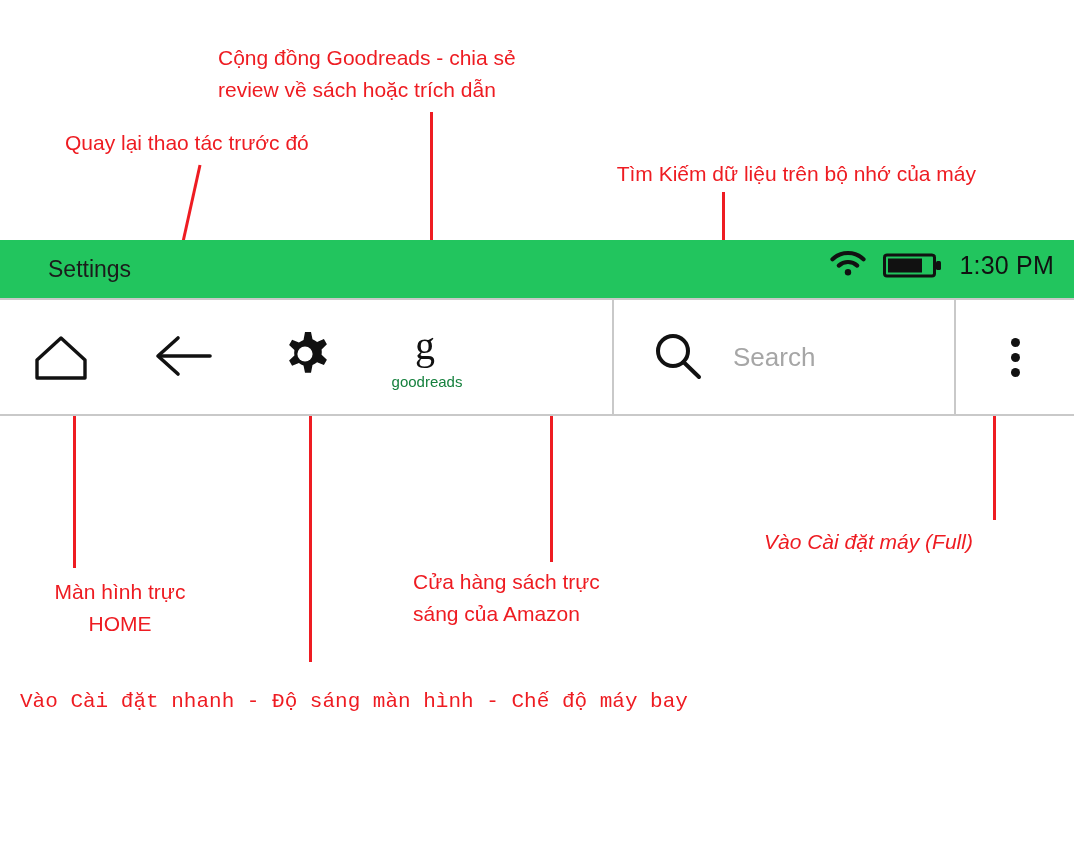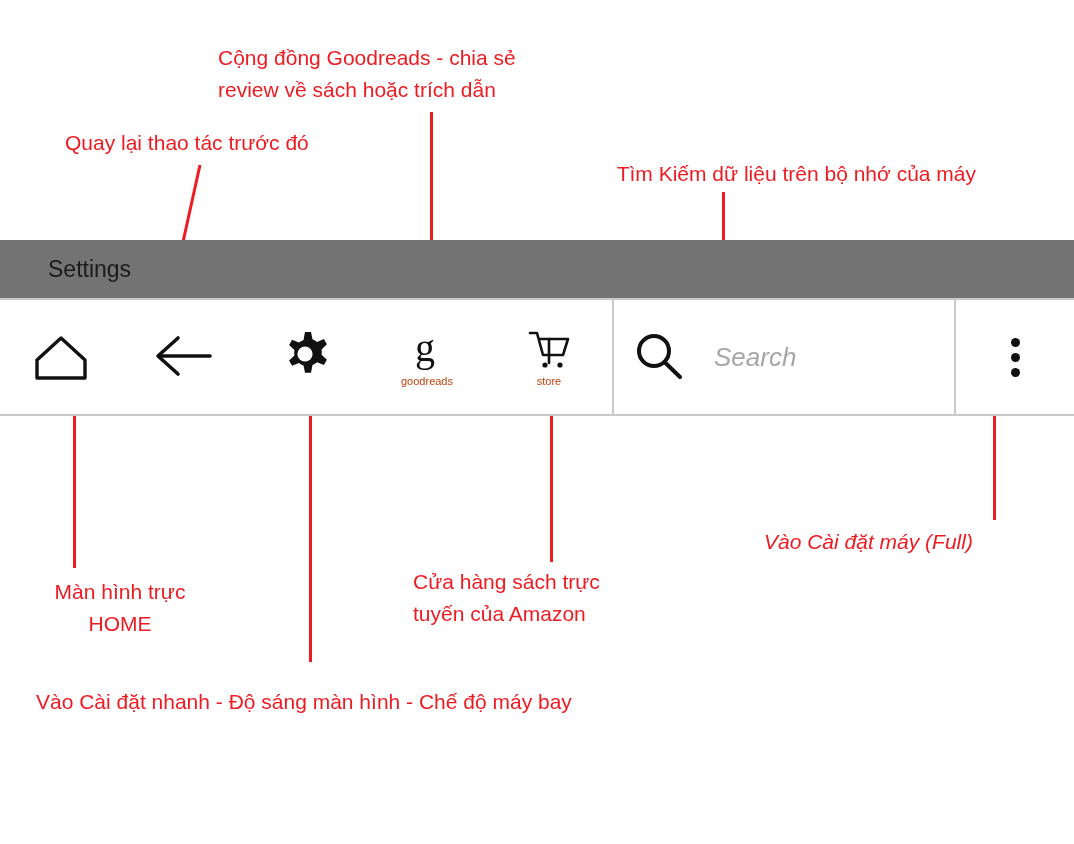--- a/index.html
+++ b/index.html
@@ -41,21 +41,21 @@
   #device {
     position: absolute;
     left: 0;
     top: 240px;
     width: 1074px;
   }
 
   #status-bar {
     height: 58px;
     position: relative;
-    background: #737373;
+    background: #22c55e;
   }
   #status-title {
     position: absolute;
     left: 48px;
     top: 16px;
     font-size: 23px;
     color: #1b1b1b;
     font-family: "Liberation Sans", sans-serif;
   }
   #status-right {
@@ -74,41 +74,40 @@
 
   #toolbar {
     height: 114px;
     border-top: 2px solid #c9c9c9;
     border-bottom: 2px solid #c9c9c9;
     display: flex;
     align-items: stretch;
     background: #ffffff;
   }
   .tb-label {
-    font-size: 11px;
-    color: #c2410c;
+    font-size: 15px;
+    color: #15803d;
     margin-top: 2px;
   }
 
   #icon-group {
     display: flex;
     align-items: center;
     width: 612px;
     border-right: 2px solid #c9c9c9;
   }
   .slot { width: 122px; display: flex; flex-direction: column;
           align-items: center; justify-content: center; height: 100%; }
 
   #search-area {
     flex: 1;
     display: flex;
     align-items: center;
     border-right: 2px solid #c9c9c9;
-    padding-left: 16px;
-    font-style: italic;
+    padding-left: 35px;
   }
   #search-text {
     font-size: 26px;
     color: #a6a6a6;
     margin-left: 28px;
     font-family: "Liberation Sans", sans-serif;
   }
   #overflow-area {
     width: 118px;
     display: flex;
@@ -130,23 +129,23 @@
 <div class="anno" style="left:25px; top:127px; width:380px;margin-left:40px;">Quay lại thao tác trước đó</div>
 
 <div class="anno" style="left:456px; top:158px; width:520px;text-align:right;">Tìm Kiếm dữ liệu trên bộ nhớ của máy</div>
 
 <div class="anno" style="left:764px; top:526px; width:310px;font-style:italic;">Vào Cài đặt máy (Full)</div>
 
 <div class="anno center" style="left:20px; top:576px; width:200px;">Màn hình trực
 HOME</div>
 
 <div class="anno" style="left:413px; top:566px; width:300px;">Cửa hàng sách trực
-tuyến của Amazon</div>
-
-<div class="anno" style="left:36px; top:686px; width:780px;">Vào Cài đặt nhanh - Độ sáng màn hình - Chế độ máy bay</div>
+sáng của Amazon</div>
+
+<div class="anno" style="left:20px; top:686px; width:780px;font-family:Liberation Mono, monospace;">Vào Cài đặt nhanh - Độ sáng màn hình - Chế độ máy bay</div>
 
 <div class="leader" style="left:430px; top:112px; height:212px;"></div>
 
 <svg class="leader-diag" style="left:150px; top:160px;" width="80" height="200" viewBox="0 0 80 200">
   <line x1="50" y1="5" x2="8" y2="195" stroke="#ee1c22" stroke-width="3"></line>
 </svg>
 
 <div class="leader" style="left:722px; top:192px; height:170px;"></div>
 
 <div class="leader" style="left:993px; top:392px; height:128px;"></div>
@@ -155,20 +154,39 @@
 
 <div class="leader" style="left:550px; top:392px; height:170px;"></div>
 
 <div class="leader" style="left:309px; top:394px; height:268px;"></div>
 
 <div id="device">
 
   <div id="status-bar">
     <div id="status-title">Settings</div>
 
+    <div id="status-right">
+
+      <span style="display:inline-flex;">
+        <svg width="38" height="30" viewBox="0 0 38 30">
+          <path d="M19 25.5a3.2 3.2 0 100-6.4 3.2 3.2 0 000 6.4z" fill="#111"></path>
+          <path d="M9.8 15.6a13.5 13.5 0 0118.4 0" fill="none" stroke="#111" stroke-width="4.2" stroke-linecap="round"></path>
+          <path d="M3.5 9.2a22.5 22.5 0 0131 0" fill="none" stroke="#111" stroke-width="4.2" stroke-linecap="round"></path>
+        </svg>
+      </span>
+
+      <span style="display:inline-flex;">
+        <svg width="60" height="30" viewBox="0 0 60 30">
+          <rect x="1.5" y="5" width="50" height="21" rx="2.5" fill="none" stroke="#111" stroke-width="3"></rect>
+          <rect x="5" y="8.5" width="34" height="14" fill="#111"></rect>
+          <rect x="53" y="11" width="5" height="9" rx="1.5" fill="#111"></rect>
+        </svg>
+      </span>
+      <span id="clock">1:30 PM</span>
+    </div>
   </div>
 
   <div id="toolbar">
 
     <div id="icon-group">
 
       <div class="slot">
         <span style="display:inline-flex;">
           <svg width="56" height="52" viewBox="0 0 56 52">
             <path d="M4 30 L28 8 L52 30 L52 48 L4 48 Z" fill="none" stroke="#111" stroke-width="3.4" stroke-linejoin="round"></path>
@@ -202,31 +220,20 @@
 
       <div class="slot">
         <span style="display:inline-flex;">
           <svg width="40" height="46" viewBox="0 0 40 46">
             <text x="8" y="34" font-family="Liberation Serif, serif" font-size="40" fill="#111">g</text>
           </svg>
         </span>
         <span class="tb-label">goodreads</span>
       </div>
 
-      <div class="slot">
-        <span style="display:inline-flex;">
-          <svg width="46" height="46" viewBox="0 0 46 46">
-            <polyline points="4,6 11,6 17,28 37,28 42,12 13,12" fill="none" stroke="#111" stroke-width="2.6" stroke-linejoin="round" stroke-linecap="round"></polyline>
-            <line x1="23" y1="12" x2="23" y2="36" stroke="#111" stroke-width="2.6" stroke-linecap="round"></line>
-            <circle cx="19" cy="38" r="2.6" fill="#111"></circle>
-            <circle cx="34" cy="38" r="2.6" fill="#111"></circle>
-          </svg>
-        </span>
-        <span class="tb-label">store</span>
-      </div>
 
     </div>
 
     <div id="search-area">
       <span style="display:inline-flex;">
         <svg width="56" height="56" viewBox="0 0 56 56">
           <circle cx="24" cy="22" r="15" fill="none" stroke="#111" stroke-width="4"></circle>
           <line x1="34.5" y1="33" x2="50" y2="48" stroke="#111" stroke-width="4" stroke-linecap="round"></line>
         </svg>
       </span>

